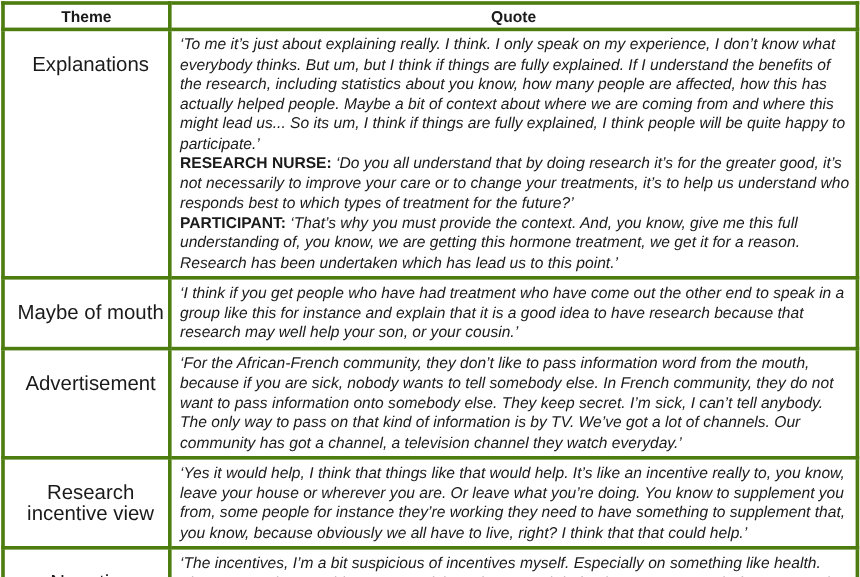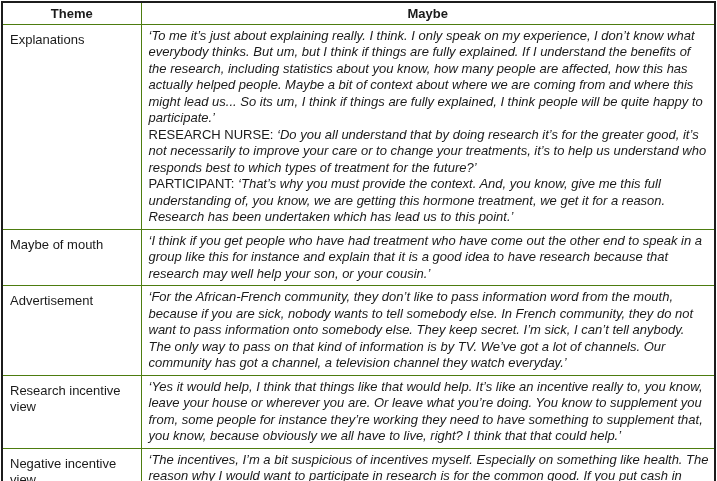--- a/index.html
+++ b/index.html
@@ -13,62 +13,63 @@
     padding: 1px;
   }
   table.themes-table {
     width: 715px;
     border-collapse: collapse;
     border: 2px solid #1c1c1c;
     table-layout: fixed;
   }
   col.theme-col { width: 139px; }
   th, td {
-    border: 1px solid #4d7c0f;
+    border: 3px solid #4d7c0f;
     vertical-align: top;
   }
   th {
     font-size: 13px;
     font-weight: bold;
     text-align: center;
     height: 22px;
     vertical-align: middle;
     padding: 2px 4px;
   }
   td.theme-cell {
-    font-size: 13px;
+    font-size: 17px;
     line-height: 16.5px;
-    padding: 7px 0px 3px 7px;
+    padding: 20px 0px 3px 7px;
+    text-align: center;
   }
   td.quote-cell {
     font-size: 13px;
     line-height: 16.5px;
     padding: 3px 4px 3px 7px;
     margin-left: 11px;
   }
   p.quote-par {
     margin: 0;
     padding: 0;
   }
-  .speaker { font-style: normal; }
+  .speaker { font-style: normal; font-weight: bold; }
   .qtext { font-style: italic; }
 </style>
 </head>
 <body>
 
 <div class="page">
   <table class="themes-table">
     <colgroup>
       <col class="theme-col">
       <col class="quote-col">
     </colgroup>
     <thead>
       <tr>
         <th>Theme</th>
-        <th>Maybe</th>
+        <th>Quote</th>
       </tr>
     </thead>
     <tbody>
   <tr>
     <td class="theme-cell">Explanations</td>
     <td class="quote-cell">
             <p class="quote-par"><span class="qtext">‘To me it’s just about explaining really. I think. I only speak on my experience, I don’t know what everybody thinks. But um, but I think if things are fully explained. If I understand the benefits of the research, including statistics about you know, how many people are affected, how this has actually helped people. Maybe a bit of context about where we are coming from and where this might lead us... So its um, I think if things are fully explained, I think people will be quite happy to participate.’</span></p>
             <p class="quote-par"><span class="speaker">RESEARCH NURSE: </span><span class="qtext">‘Do you all understand that by doing research it’s for the greater good, it’s not necessarily to improve your care or to change your treatments, it’s to help us understand who responds best to which types of treatment for the future?’</span></p>
             <p class="quote-par"><span class="speaker">PARTICIPANT: </span><span class="qtext">‘That’s why you must provide the context. And, you know, give me this full understanding of, you know, we are getting this hormone treatment, we get it for a reason. Research has been undertaken which has lead us to this point.’</span></p>
           </td>

